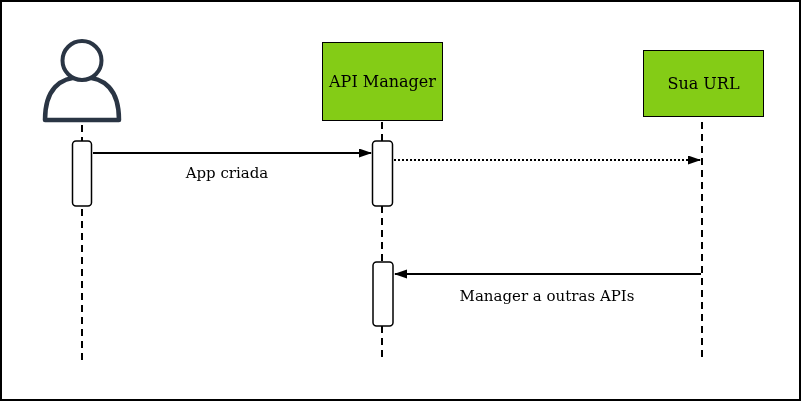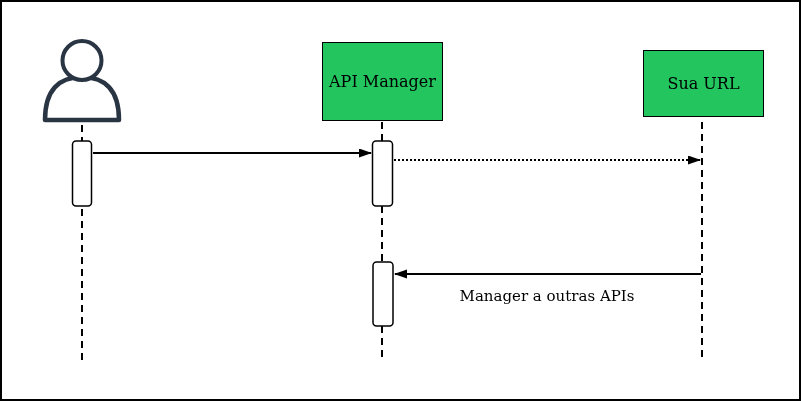--- a/index.html
+++ b/index.html
@@ -14,21 +14,21 @@
   }
   #wires{position:absolute;left:0;top:0;width:801px;height:401px;}
   .lifeline{stroke:#000000;stroke-width:2;stroke-dasharray:7 5;fill:none;}
   .activation{fill:#ffffff;stroke:#000000;stroke-width:1.5;}
   .msg{stroke:#000000;stroke-width:2;fill:none;}
   .msg.dotted{stroke-dasharray:2 2;}
   .pbox{
     position:absolute;
     box-sizing:border-box;
     border:1.5px solid #000000;
-    background:#22c55e;
+    background:#84cc16;
     display:flex;align-items:center;justify-content:center;
     font-size:16px;color:#000000;
     text-align:center;
   }
   .msg-label{
     position:absolute;
     width:320px;
     text-align:center;
     font-size:15px;color:#000000;
     white-space:nowrap;
@@ -65,17 +65,18 @@
   </svg>
 
   <div class="pbox" style="left:320px;top:40px;width:121px;height:79px">
     <span>API Manager</span>
   </div>
 
   <div class="pbox" style="left:641px;top:48px;width:121px;height:67px">
     <span>Sua URL</span>
   </div>
 
+  <div class="msg-label" style="left:65px;top:162px">App criada</div>
 
 
   <div class="msg-label" style="left:385px;top:285px">Manager a outras APIs</div>
 
 </div>
 
 </body></html>

